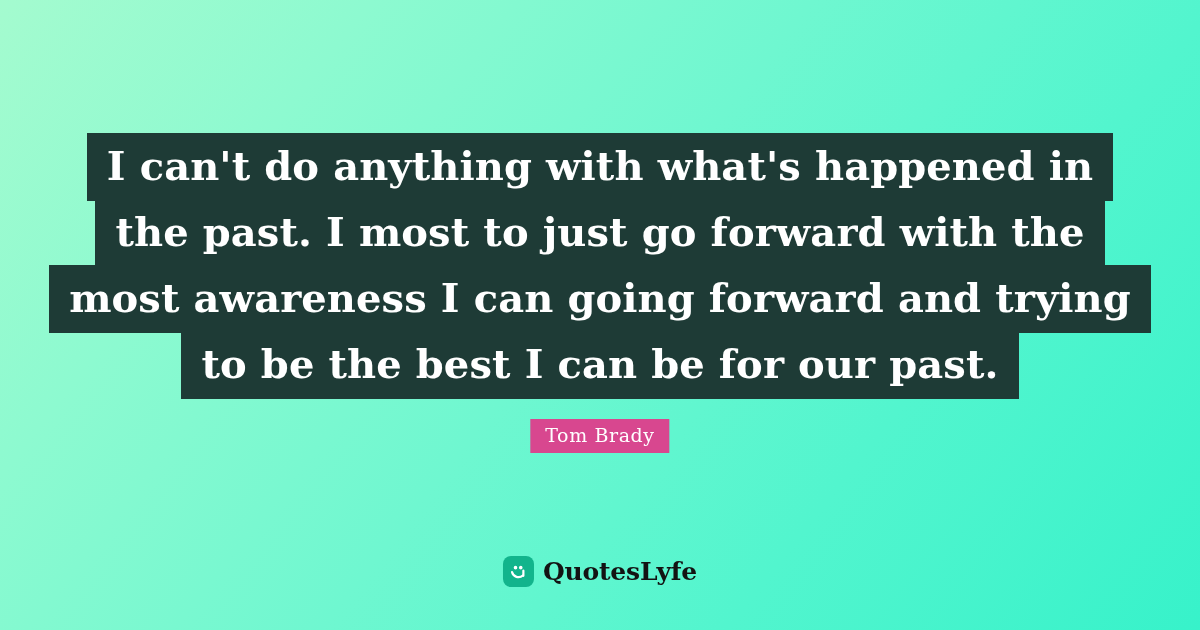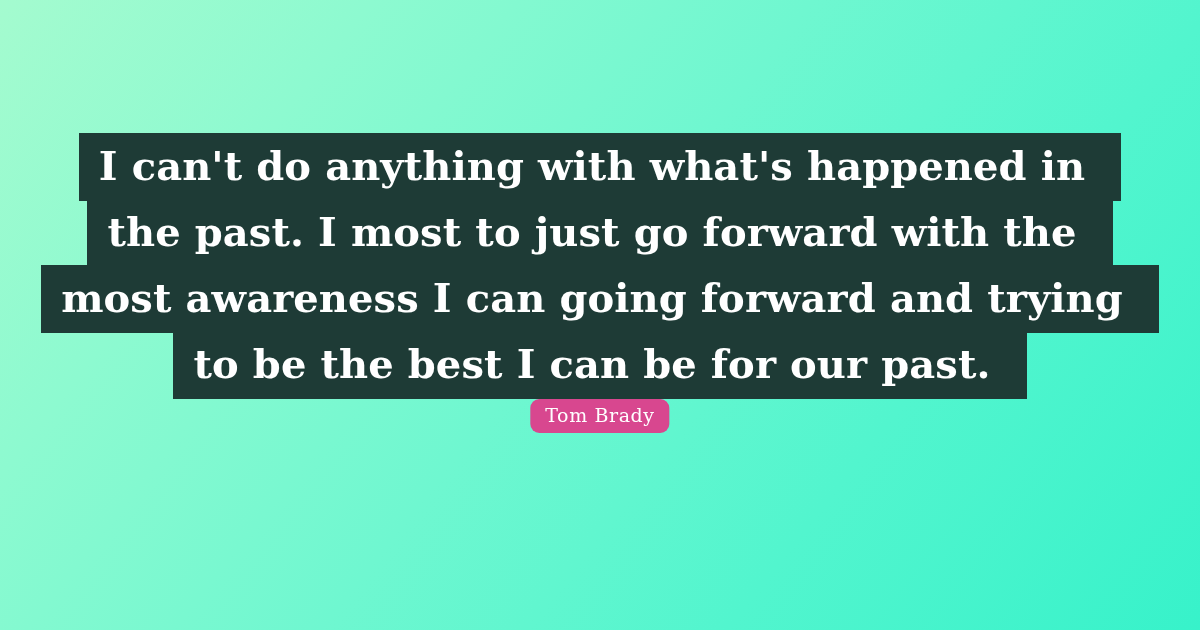--- a/index.html
+++ b/index.html
@@ -40,45 +40,44 @@
     align-items: center;
   }
 
   .quote-line {
     background: #1e3b36;
     color: #ffffff;
     font-size: 40px;
     font-weight: 700;
     line-height: 1.0;
     letter-spacing: 0.1px;
-    padding: 13px 36px 15px 20px;
+    padding: 13px 20px 15px 20px;
     margin: 0;
     white-space: nowrap;
     text-align: center;
     font-family: "DejaVu Serif", "Liberation Serif", serif;
   }
   .quote-line + .quote-line {
     margin-top: -2px;
   }
 
   
   .author-badge {
     position: absolute;
-    top: 399px;
+    top: 419px;
     left: 50%;
     transform: translateX(-50%);
     background: #d8478f;
     color: #ffffff;
     font-size: 19px;
     font-weight: 400;
     letter-spacing: 0.6px;
     padding: 5px 15px 7px 15px;
     white-space: nowrap;
     font-family: "DejaVu Serif", "Liberation Serif", serif;
-    border-radius: 9px;
   }
 
   
   .brand {
     position: absolute;
     top: 556px;
     left: 50%;
     transform: translateX(-50%);
     display: flex;
     align-items: center;
@@ -112,14 +111,25 @@
 
   <div class="quote-lines">
     <div class="quote-line">I can't do anything with what's happened in</div>
     <div class="quote-line">the past. I most to just go forward with the</div>
     <div class="quote-line">most awareness I can going forward and trying</div>
     <div class="quote-line">to be the best I can be for our past.</div>
   </div>
 
   <div class="author-badge">Tom Brady</div>
 
+  <div class="brand">
+    <span class="brand-mark">
+      <svg width="21" height="21" viewBox="0 0 24 24" aria-hidden="true">
+        <circle cx="8.6" cy="7.6" r="2.05" fill="#ffffff"></circle>
+        <circle cx="14.6" cy="7.6" r="2.05" fill="#ffffff"></circle>
+        <path d="M4.6 12.6 a7.6 7.6 0 0 0 12.4 4.0" fill="none" stroke="#ffffff" stroke-width="2.5" stroke-linecap="round"></path>
+        <path d="M17.6 11.0 L17.6 16.9" fill="none" stroke="#ffffff" stroke-width="2.5" stroke-linecap="round"></path>
+      </svg>
+    </span>
+    <span class="brand-name">QuotesLyfe</span>
+  </div>
 
 </div>
 
 </body></html>

